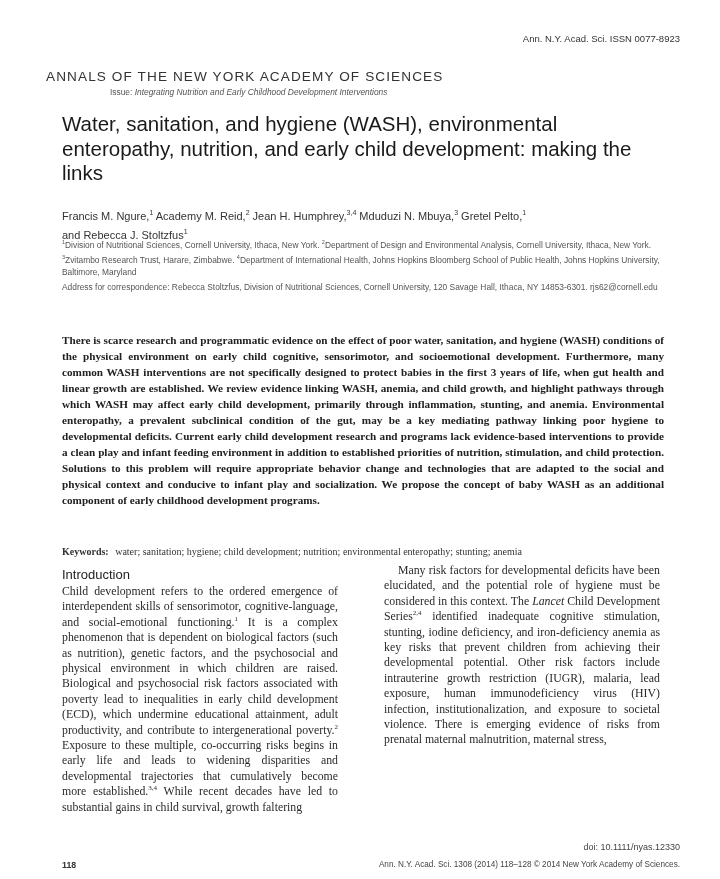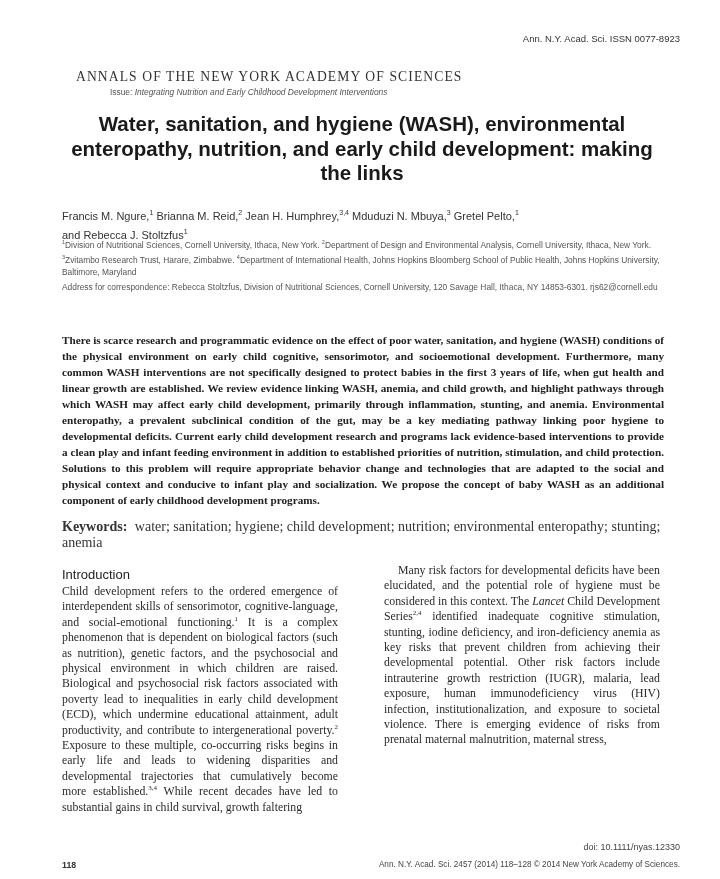--- a/index.html
+++ b/index.html
@@ -1,31 +1,31 @@
 <!DOCTYPE html>
 <html><head>
   <meta charset="utf-8">
   <style>
     html, body { margin: 0; padding: 0; background: #ffffff; }
     body { width: 720px; height: 879px; position: relative; overflow: hidden; color: #231f20; }
     .sans { font-family: "Liberation Sans", sans-serif; }
     .serif { font-family: "Liberation Serif", serif; }
     .abs { position: absolute; }
     .issn { top: 33px; right: 40px; font-size: 9.5px; color: #333; }
-    .journal { top: 69px; left: 76px; font-size: 13.6px; letter-spacing: 1.1px; color: #333; font-family: Liberation Serif, serif; }
+    .journal { top: 69px; left: 46px; font-size: 13.6px; letter-spacing: 1.1px; color: #333; }
     .issue { top: 87px; left: 62px; font-size: 8.4px; color: #555; padding-left: 48px; }
     .issue i { font-style: italic; }
-    .title { top: 112px; left: 62px; width: 600px; font-size: 20.5px; font-weight: bold; line-height: 24.5px; color: #1a1a1a; text-align: center; }
+    .title { top: 112px; left: 62px; width: 600px; font-size: 20.5px; font-weight: normal; line-height: 24.5px; color: #1a1a1a; }
     .authors { top: 205px; left: 62px; width: 610px; font-size: 11px; line-height: 15.5px; color: #333; }
     .authors sup { font-size: 7px; }
     .affil { top: 236px; left: 62px; width: 620px; font-size: 8.4px; line-height: 12.2px; color: #555; }
     .affil sup { font-size: 5.5px; }
     .corr { top: 281px; left: 62px; width: 620px; font-size: 8.4px; line-height: 12.2px; color: #555; }
     .abstract { top: 332px; left: 62px; width: 602px; font-size: 11.2px; line-height: 16px; text-align: justify; color: #222; font-weight: bold; }
-    .keywords { top: 519px; left: 62px; width: 620px; font-size: 14px; color: #333; }
+    .keywords { top: 546px; left: 62px; width: 620px; font-size: 10px; color: #333; }
     .keywords b { font-weight: bold; margin-right: 4px; }
     .h-intro { top: 567px; left: 62px; font-size: 13px; font-weight: normal; color: #222; }
     .col { font-size: 11.8px; line-height: 15.4px; text-align: justify; color: #2a2a2a; width: 276px; }
     .col-left { top: 584px; left: 62px; }
     .col-right { top: 563px; left: 384px; }
     .col p { margin: 0; }
     .col p.indent { text-indent: 14px; }
     .col sup { font-size: 7px; line-height: 0; }
     .doi { top: 842px; right: 40px; font-size: 9px; color: #444; }
     .pageno { top: 860px; left: 62px; font-size: 8.8px; font-weight: bold; color: #333; }
@@ -34,21 +34,21 @@
 </head>
 <body>
 
 <div class="abs issn sans">Ann. N.Y. Acad. Sci. ISSN 0077-8923</div>
 <div class="abs journal sans">ANNALS OF THE NEW YORK ACADEMY OF SCIENCES</div>
 <div class="abs issue sans"><span>Issue: </span><i>Integrating Nutrition and Early Childhood Development Interventions</i></div>
 
 <div class="abs title sans">Water, sanitation, and hygiene (WASH), environmental enteropathy, nutrition, and early child development: making the links</div>
 
 <div class="abs authors sans">
-  <span>Francis M. Ngure,</span><sup>1</sup><span> Brianna M. Reid,</span><sup>2</sup><span> Jean H. Humphrey,</span><sup>3,4</sup><span> Mduduzi N. Mbuya,</span><sup>3</sup><span> Gretel Pelto,</span><sup>1</sup><br><span> and Rebecca J. Stoltzfus</span><sup>1</sup>
+  <span>Francis M. Ngure,</span><sup>1</sup><span> Academy M. Reid,</span><sup>2</sup><span> Jean H. Humphrey,</span><sup>3,4</sup><span> Mduduzi N. Mbuya,</span><sup>3</sup><span> Gretel Pelto,</span><sup>1</sup><br><span> and Rebecca J. Stoltzfus</span><sup>1</sup>
 </div>
 
 <div class="abs affil sans">
   <sup>1</sup><span>Division of Nutritional Sciences, Cornell University, Ithaca, New York. </span><sup>2</sup><span>Department of Design and Environmental Analysis, Cornell University, Ithaca, New York. </span><sup>3</sup><span>Zvitambo Research Trust, Harare, Zimbabwe. </span><sup>4</sup><span>Department of International Health, Johns Hopkins Bloomberg School of Public Health, Johns Hopkins University, Baltimore, Maryland</span>
 </div>
 
 <div class="abs corr sans">Address for correspondence: Rebecca Stoltzfus, Division of Nutritional Sciences, Cornell University, 120 Savage Hall, Ithaca, NY 14853-6301. rjs62@cornell.edu</div>
 
 <div class="abs abstract serif">There is scarce research and programmatic evidence on the effect of poor water, sanitation, and hygiene (WASH) conditions of the physical environment on early child cognitive, sensorimotor, and socioemotional development. Furthermore, many common WASH interventions are not specifically designed to protect babies in the first 3 years of life, when gut health and linear growth are established. We review evidence linking WASH, anemia, and child growth, and highlight pathways through which WASH may affect early child development, primarily through inflammation, stunting, and anemia. Environmental enteropathy, a prevalent subclinical condition of the gut, may be a key mediating pathway linking poor hygiene to developmental deficits. Current early child development research and programs lack evidence-based interventions to provide a clean play and infant feeding environment in addition to established priorities of nutrition, stimulation, and child protection. Solutions to this problem will require appropriate behavior change and technologies that are adapted to the social and physical context and conducive to infant play and socialization. We propose the concept of baby WASH as an additional component of early childhood development programs.</div>
 
@@ -59,13 +59,13 @@
 <div class="abs col col-left serif">
   <p><span>Child development refers to the ordered emergence of interdependent skills of sensorimotor, cognitive-language, and social-emotional functioning.</span><sup>1</sup><span> It is a complex phenomenon that is dependent on biological factors (such as nutrition), genetic factors, and the psychosocial and physical environment in which children are raised. Biological and psychosocial risk factors associated with poverty lead to inequalities in early child development (ECD), which undermine educational attainment, adult productivity, and contribute to intergenerational poverty.</span><sup>2</sup><span> Exposure to these multiple, co-occurring risks begins in early life and leads to widening disparities and developmental trajectories that cumulatively become more established.</span><sup>3,4</sup><span> While recent decades have led to substantial gains in child survival, growth faltering</span></p>
 </div>
 
 <div class="abs col col-right serif">
   <p class="indent"><span>Many risk factors for developmental deficits have been elucidated, and the potential role of hygiene must be considered in this context. The </span><i>Lancet</i><span> Child Development Series</span><sup>2,4</sup><span> identified inadequate cognitive stimulation, stunting, iodine deficiency, and iron-deficiency anemia as key risks that prevent children from achieving their developmental potential. Other risk factors include intrauterine growth restriction (IUGR), malaria, lead exposure, human immunodeficiency virus (HIV) infection, institutionalization, and exposure to societal violence. There is emerging evidence of risks from prenatal maternal malnutrition, maternal stress,</span></p>
 </div>
 
 <div class="abs doi sans">doi: 10.1111/nyas.12330</div>
 <div class="abs pageno sans">118</div>
-<div class="abs citation sans">Ann. N.Y. Acad. Sci. 2457 (2014) 118–128 © 2014 New York Academy of Sciences.</div>
+<div class="abs citation sans">Ann. N.Y. Acad. Sci. 1308 (2014) 118–128 © 2014 New York Academy of Sciences.</div>
 
 </body></html>

